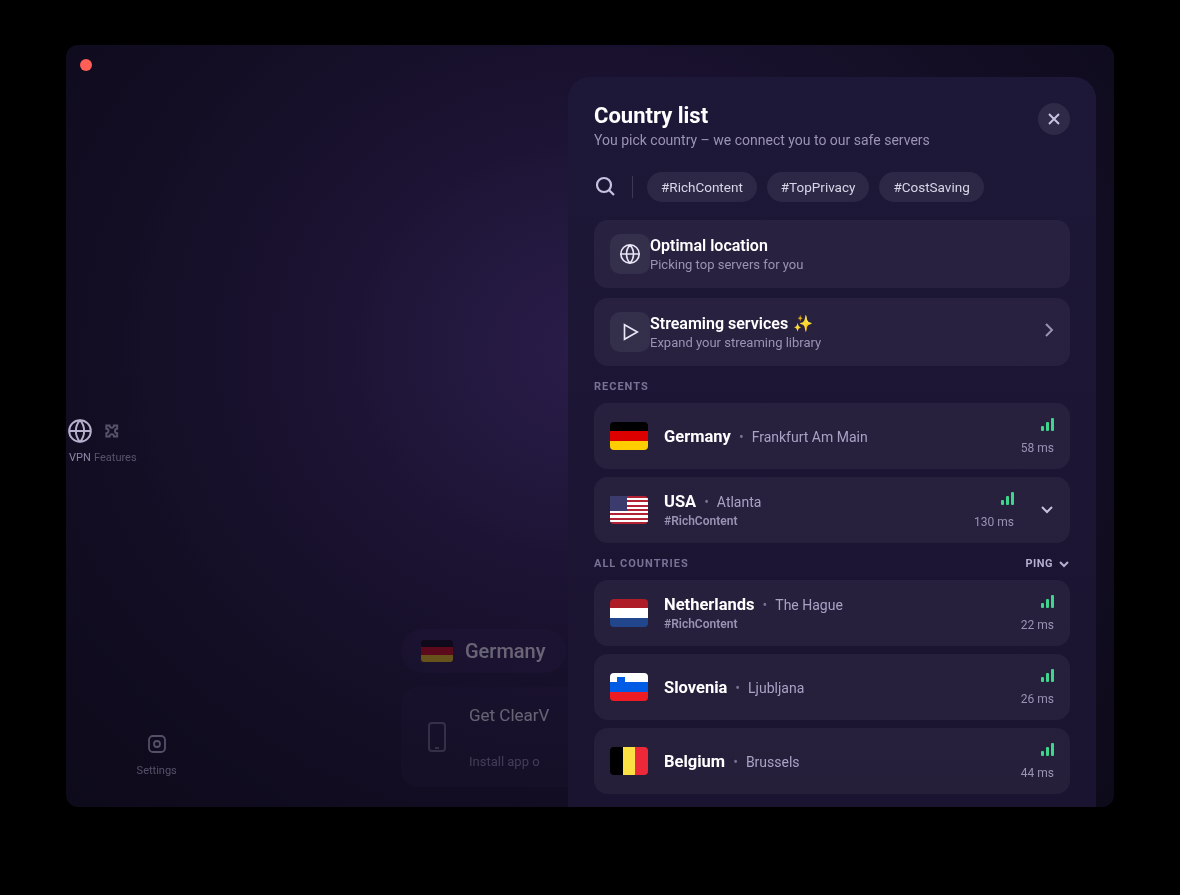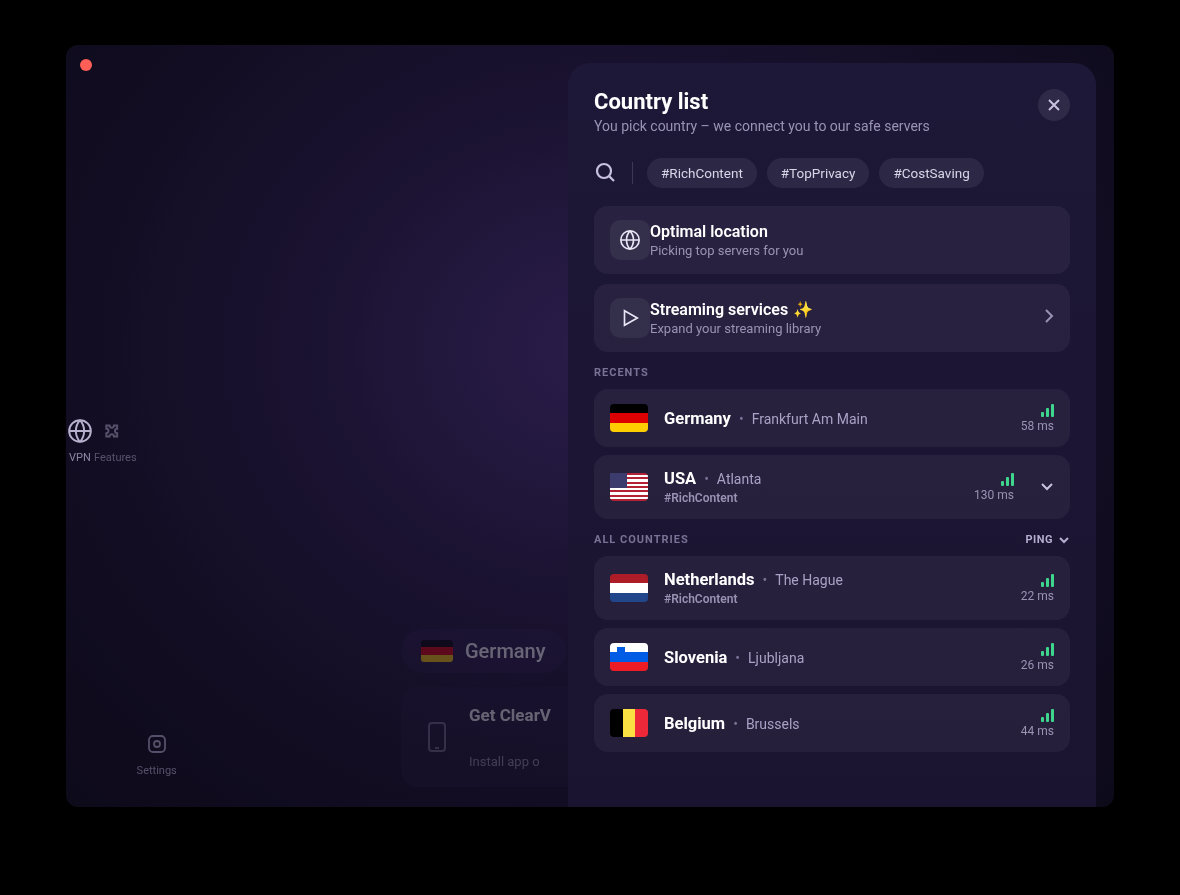--- a/index.html
+++ b/index.html
@@ -93,25 +93,25 @@
   padding: 18px;
   display: flex;
   align-items: center;
   gap: 14px;
 }
 .bg-promo-icon {
   width: 36px; height: 36px;
   display: flex; align-items: center; justify-content: center;
   opacity: 0.7;
 }
-.bg-promo-title { font-size: 17px; font-weight: 700; }
+.bg-promo-title { font-size: 17px; font-weight: 400; }
 .bg-promo-sub { font-size: 13px; color: #9a93b3; margin-top: 29px; }
 .panel {
   position: absolute;
-  top: 18px;
+  top: 32px;
   right: 18px;
   bottom: 0;
   width: 528px;
   background: linear-gradient(180deg, #1e1838 0%, #1a1430 100%);
   border-radius: 22px 22px 0 0;
   padding: 26px 26px 0 26px;
   overflow: hidden;
 }
 .panel-header {
   display: flex;
@@ -264,21 +264,21 @@
 .country-tag {
   font-size: 12px;
   font-weight: 600;
   color: #9a93b3;
   margin-top: 3px;
 }
 .ping-col {
   display: flex;
   flex-direction: column;
   align-items: flex-end;
-  gap: 2px;
+  gap: 10px;
 }
 .signal {
   display: flex;
   align-items: flex-end;
   gap: 2px;
   height: 14px;
 }
 .signal-bar {
   width: 3px;
   background: #3dd68c;

